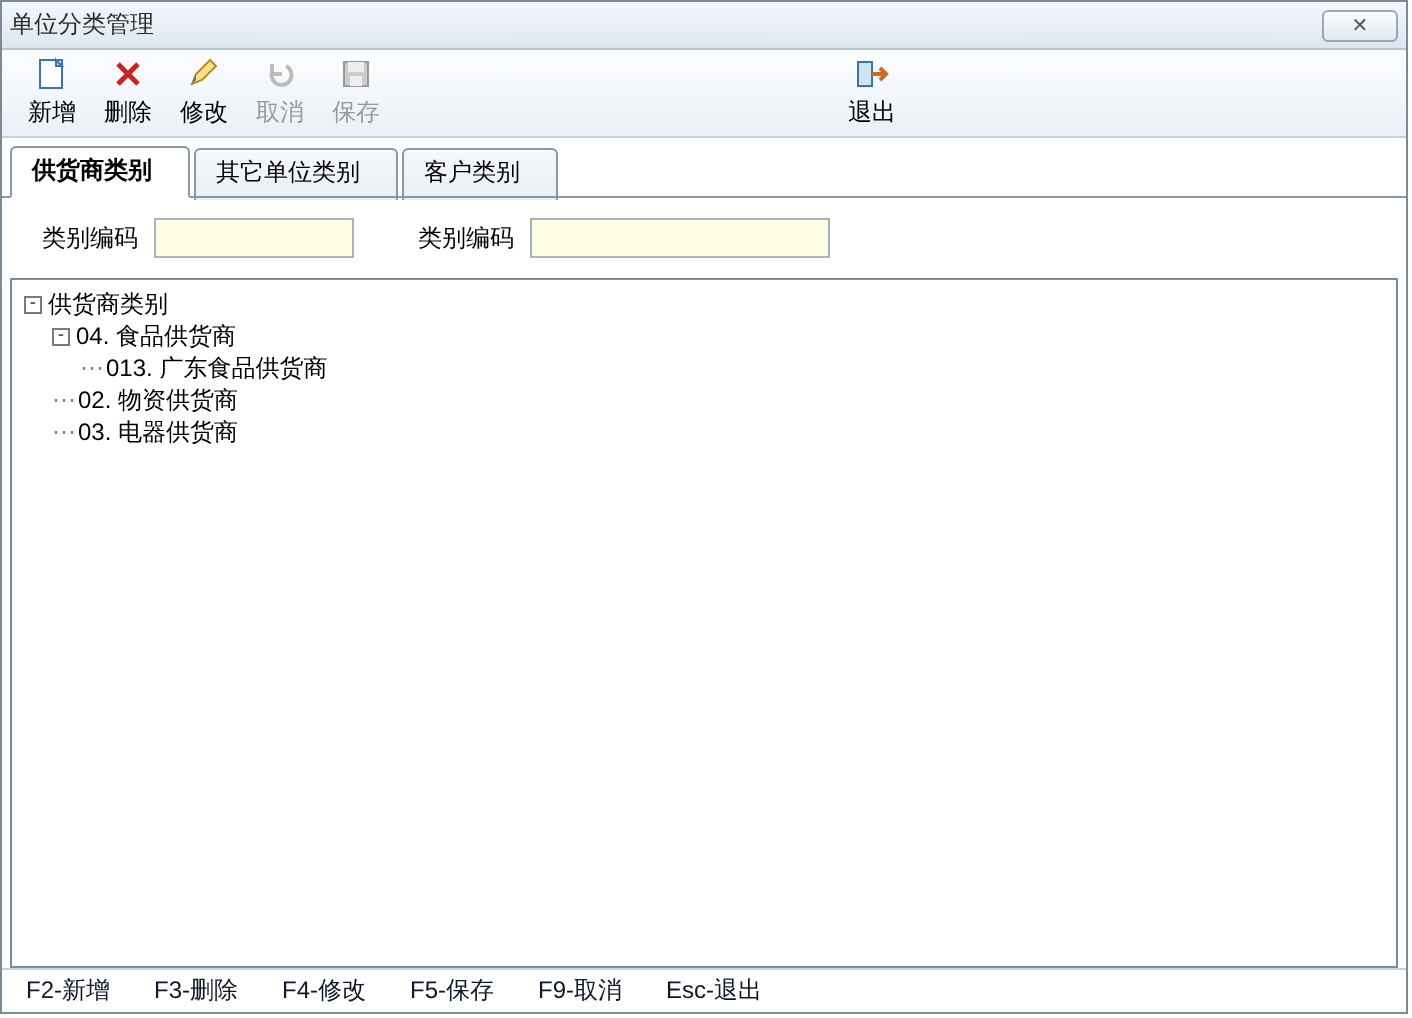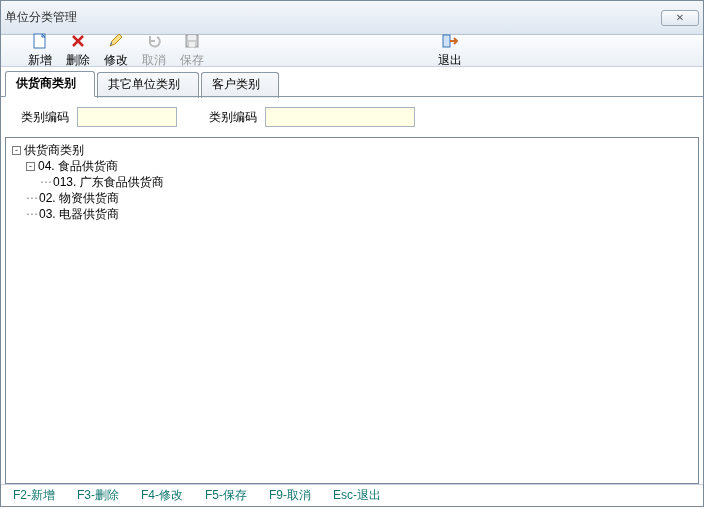--- a/index.html
+++ b/index.html
@@ -13,45 +13,45 @@
   }
   .window {
     width: 704px; height: 507px;
     border: 1px solid #7a8a99;
     background: #fff;
     position: relative;
     display: flex;
     flex-direction: column;
   }
   .titlebar {
-    height: 34px;
+    height: 24px;
     background: linear-gradient(#f4f7fb, #dde6f0);
     border-bottom: 1px solid #b8c4d0;
     display: flex;
     align-items: center;
     padding: 0 4px;
   }
   .titlebar .title { flex: 1; color: #2a2a2a; font-size: 12px; }
   .titlebar .close-btn {
     width: 38px; height: 16px;
     border: 1px solid #9aa7b4;
     border-radius: 3px;
     background: linear-gradient(#fafcfe, #e2e9f1);
     display: flex; align-items: center; justify-content: center;
     font-family: "Segoe UI Symbol", sans-serif;
     font-size: 10px; color: #555;
     cursor: pointer;
   }
   .toolbar {
-    height: 32px;
+    height: 44px;
     background: linear-gradient(#fcfdfe, #eaf0f6);
     border-bottom: 1px solid #c8d2dc;
     display: flex;
     align-items: center;
-    padding: 0 20px;
+    padding: 0 6px;
   }
   .tool-btn {
     display: flex;
     flex-direction: column;
     align-items: center;
     justify-content: center;
     padding: 2px 6px;
     min-width: 34px;
     cursor: pointer;
     border: 1px solid transparent;
@@ -132,21 +132,21 @@
   }
   .tree .dots { color: #888; margin-right: 2px; letter-spacing: -1px; }
   .statusbar {
     height: 22px;
     border-top: 1px solid #c8d2dc;
     display: flex;
     align-items: center;
     padding: 0 12px;
     gap: 22px;
     font-size: 12px;
-    color: #0f766e;
+    color: #0f172a;
     background: #fff;
   }
 </style>
 </head>
 <body>
 
 <div class="window">
 
   <div class="titlebar">
     <span class="title">单位分类管理</span>

